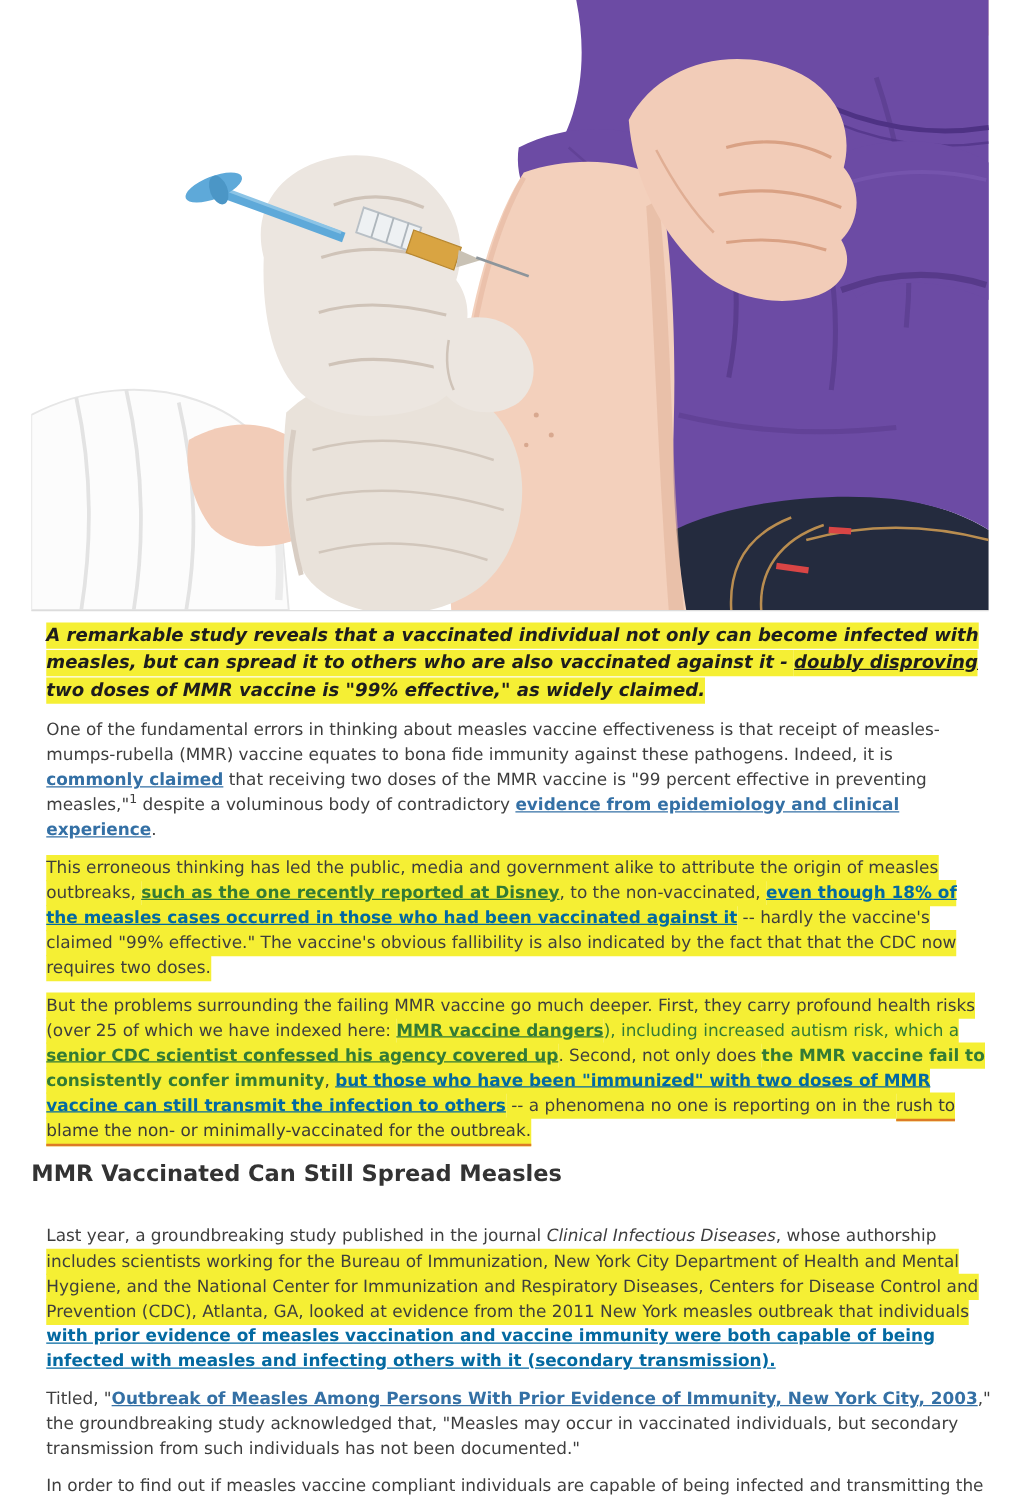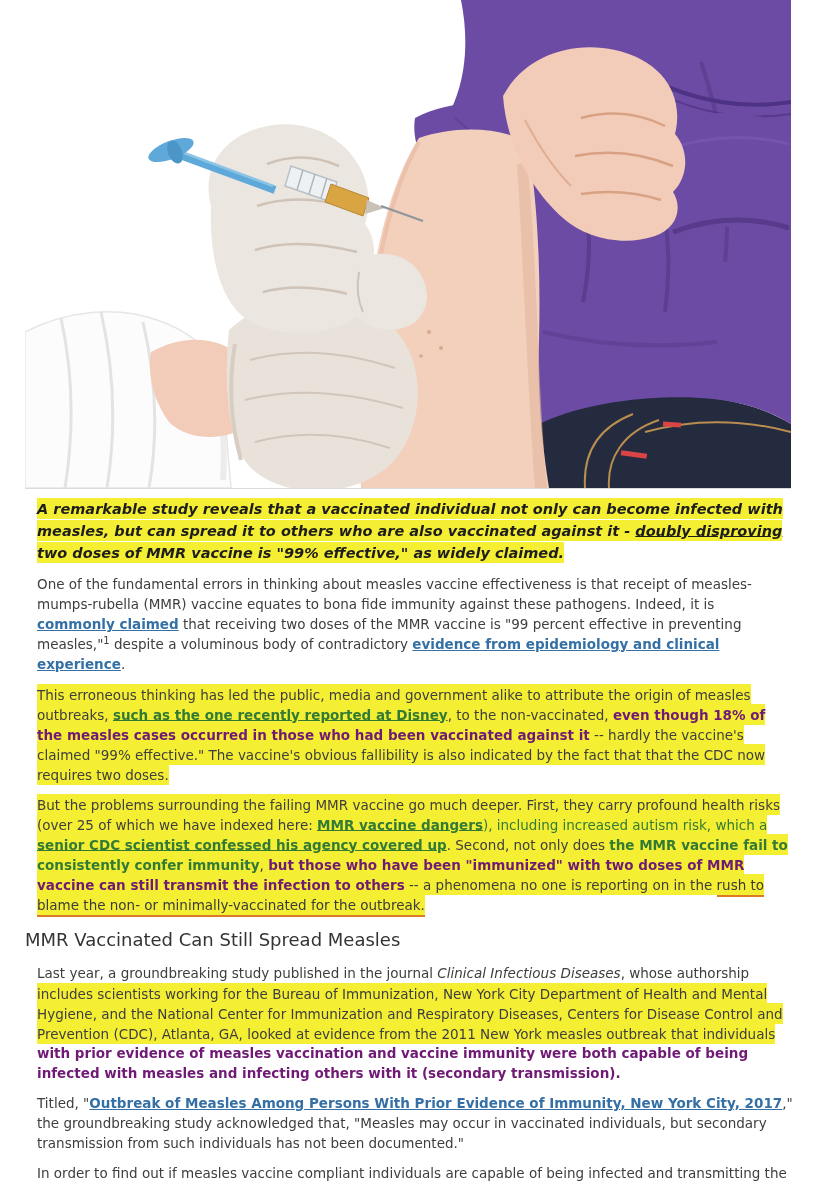--- a/index.html
+++ b/index.html
@@ -16,23 +16,23 @@
   .ph-skin2{fill:var(--ph-skin2,#f3d0bc);}
   .ph-glove{fill:var(--ph-glove,#ece6e0);}
   .ph-glove2{fill:var(--ph-glove2,#e9e2da);}
   .ph-jeans{fill:var(--ph-jeans,#242b3e);}
   .ph-syr{fill:var(--ph-syringe,#5ea9d9);stroke:none;}
   .ph-hub{fill:var(--ph-hub,#d9a442);}
   
   .article{width:768px;color:var(--body-text,#3e3e3e);}
   .article p{margin:0 0 10px 0;font-size:13.5px;line-height:20px;padding-left:12px;}
   .article p.intro{font-size:14.5px;line-height:22px;font-weight:bold;font-style:italic;color:#1d1d1d;margin-bottom:11px;}
-  .article h2{margin:15px 0 12px 0;font-size:18px;line-height:22px;font-weight:normal;color:#333333;}
+  .article h2{margin:15px 0 28px 0;font-size:18px;line-height:22px;font-weight:bold;color:#333333;}
   .hl{background:var(--highlight,#f5ef34);padding:2.5px 0;-webkit-box-decoration-break:clone;box-decoration-break:clone;}
-  .b{font-weight:bold;color:#701a75;}
+  .b{font-weight:bold;color:#0369a1;text-decoration:underline;}
   .i{font-style:italic;}
   .u{text-decoration:underline;}
   .g{color:var(--link-green,#337b35);text-align:right;}
   .gb{color:var(--link-green,#337b35);font-weight:bold;}
   a{cursor:pointer;}
   a.lb{color:var(--link-blue,#3470a5);font-weight:bold;text-decoration:underline;}
   a.lbp{color:var(--link-blue,#3470a5);font-weight:bold;text-decoration:none;}
   a.lg{color:var(--link-green,#337b35);font-weight:bold;text-decoration:underline;margin-top:20px;}
   a.ou{color:#3a3a3a;text-decoration:none;border-bottom:2px solid var(--orange-underline,#dd7a26);}
   sup.sup{font-size:10px;line-height:0;}
@@ -150,17 +150,17 @@
     </svg>
   </figure>
 
   <main class="article">
       <p class="intro"><span class="hl">A remarkable study reveals that a vaccinated individual not only can become infected with measles, but can spread it to others who are also vaccinated against it - </span><span class="hl u">doubly disproving</span><span class="hl"> two doses of MMR vaccine is "99% effective," as widely claimed.</span></p>
       <p><span>One of the fundamental errors in thinking about measles vaccine effectiveness is that receipt of measles-mumps-rubella (MMR) vaccine equates to bona fide immunity against these pathogens. Indeed, it is </span><a class="lb">commonly claimed</a><span> that receiving two doses of the MMR vaccine is "99 percent effective in preventing measles,"</span><sup class="sup">1</sup><span> despite a voluminous body of contradictory </span><a class="lb">evidence from epidemiology and clinical experience</a><span>.</span></p>
       <p><span class="hl">This erroneous thinking has led the public, media and government alike to attribute the origin of measles outbreaks, </span><a class="hl lg">such as the one recently reported at Disney</a><span class="hl">, to the non-vaccinated, </span><span class="hl b">even though 18% of the measles cases occurred in those who had been vaccinated against it</span><span class="hl"> -- hardly the vaccine's claimed "99% effective." The vaccine's obvious fallibility is also indicated by the fact that that the CDC now requires two doses.</span></p>
       <p><span class="hl">But the problems surrounding the failing MMR vaccine go much deeper. First, they carry profound health risks (over 25 of which we have indexed here: </span><a class="hl lg">MMR vaccine dangers</a><span class="hl g">), including increased autism risk, which a </span><a class="hl lg">senior CDC scientist confessed his agency covered up</a><span class="hl">. Second, not only does </span><span class="hl gb">the MMR vaccine fail to consistently confer immunity</span><span class="hl">, </span><span class="hl b">but those who have been "immunized" with two doses of MMR vaccine can still transmit the infection to others</span><span class="hl"> -- a phenomena no one is reporting on in the </span><a class="hl ou">rush to blame the non- or minimally-vaccinated for the outbreak.</a></p>
       <h2><span>MMR Vaccinated Can Still Spread Measles</span></h2>
       <p><span>Last year, a groundbreaking study published in the journal </span><span class="i">Clinical Infectious Diseases</span><span>, whose authorship </span><span class="hl">includes scientists working for the Bureau of Immunization, New York City Department of Health and Mental Hygiene, and the National Center for Immunization and Respiratory Diseases, Centers for Disease Control and Prevention (CDC), Atlanta, GA, looked at evidence from the 2011 New York measles outbreak that individuals</span><span> </span><span class="b">with prior evidence of measles vaccination and vaccine immunity were both capable of being infected with measles and infecting others with it (secondary transmission).</span></p>
-      <p><span>Titled, "</span><a class="lb">Outbreak of Measles Among Persons With Prior Evidence of Immunity, New York City, 2017</a><span>," the groundbreaking study acknowledged that, "Measles may occur in vaccinated individuals, but secondary transmission from such individuals has not been documented."</span></p>
+      <p><span>Titled, "</span><a class="lb">Outbreak of Measles Among Persons With Prior Evidence of Immunity, New York City, 2003</a><span>," the groundbreaking study acknowledged that, "Measles may occur in vaccinated individuals, but secondary transmission from such individuals has not been documented."</span></p>
       <p><span>In order to find out if measles vaccine compliant individuals are capable of being infected and transmitting the</span></p>
     </main>
 
 </div>
 
 </body></html>

